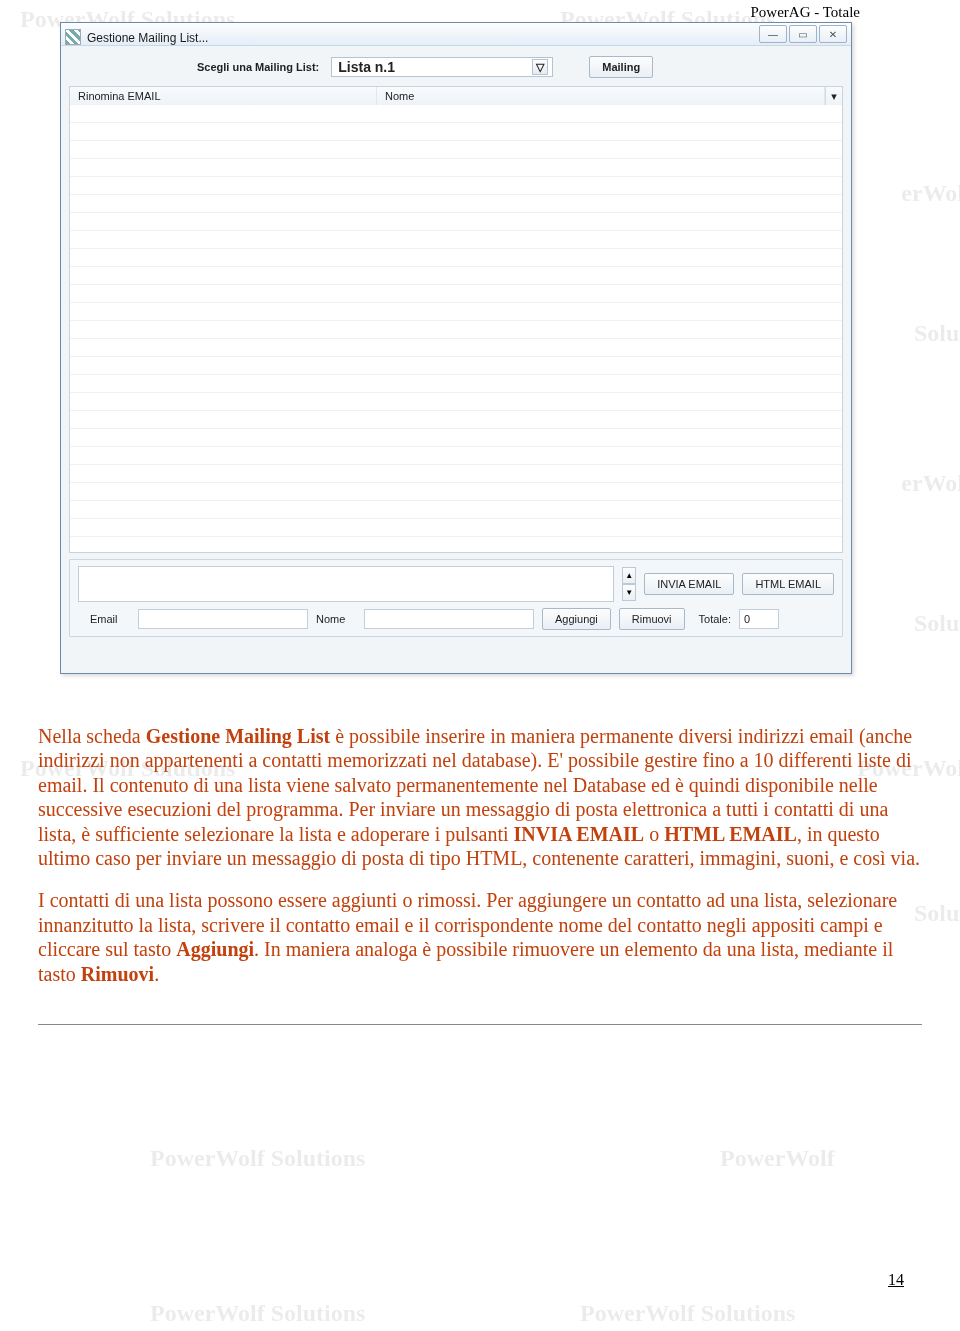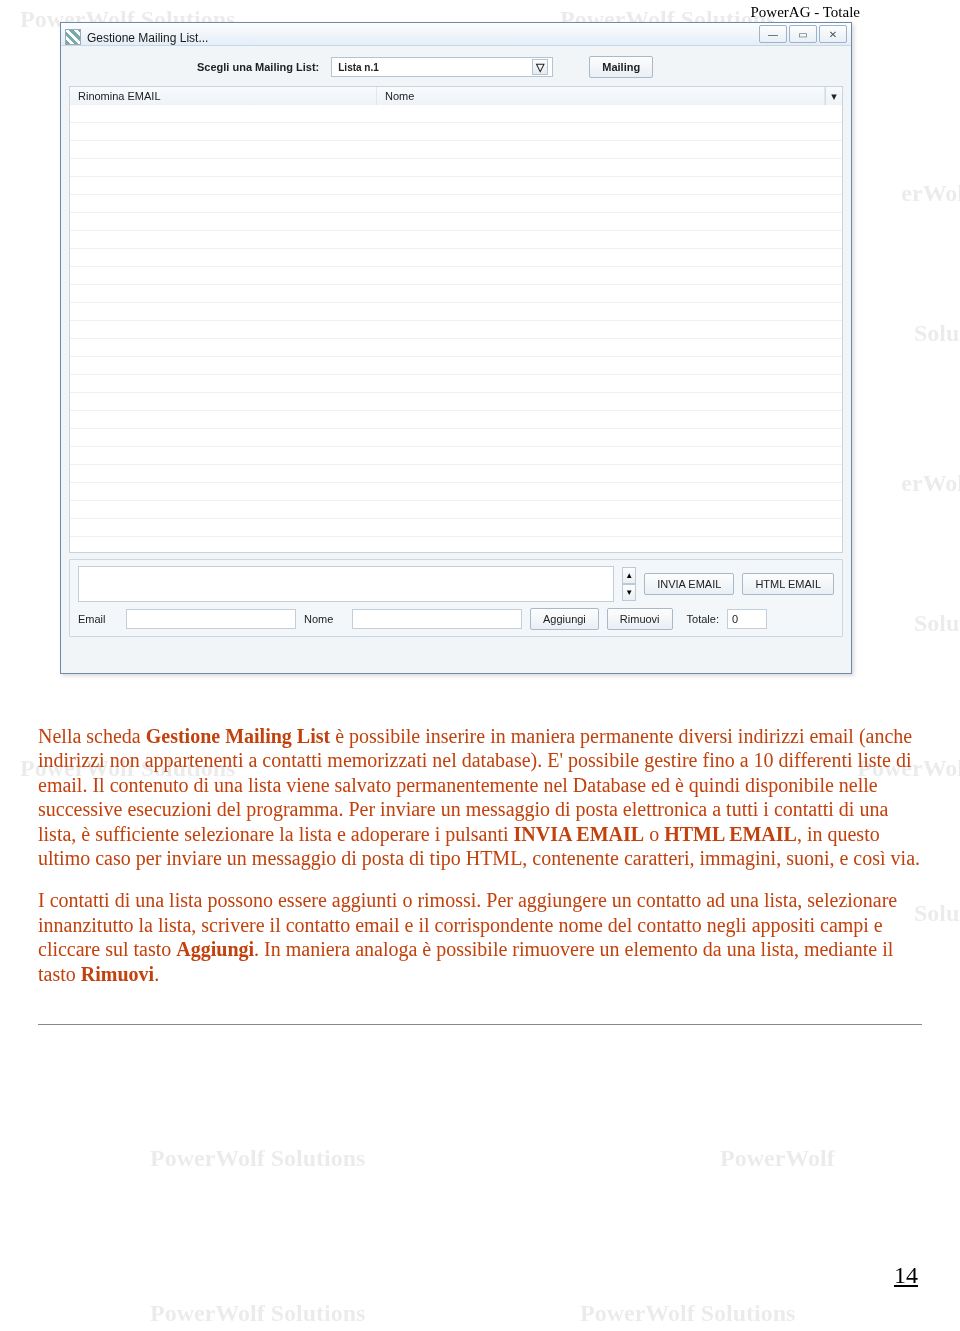--- a/index.html
+++ b/index.html
@@ -111,21 +111,21 @@
   .combo {
     flex: 0 0 210px;
     height: 18px;
     border: 1px solid #b5c4d3;
     background: #fff;
     display: flex;
     align-items: center;
     justify-content: space-between;
     padding: 0 4px 0 6px;
   }
-  .combo .cv { font-size: 10px; }
+  .combo .cv { font-size: 14px; }
   .combo .dd {
     width: 14px; height: 14px;
     border: 1px solid #b5c4d3;
     background: linear-gradient(#fdfdfd,#e6ecf2);
     display:flex;align-items:center;justify-content:center;
   }
   .btn {
     height: 20px;
     padding: 0 12px;
     border: 1px solid #a9b9c9;
@@ -176,21 +176,21 @@
     border: 1px solid #cbd6e1;
     background: #f4f7fa;
     padding: 6px 8px;
     border-radius: 1px;
   }
   .bp-row {
     display: flex;
     align-items: center;
     gap: 8px;
   }
-  .bp-row + .bp-row { margin-top: 6px; }
+  .bp-row + .bp-row { margin-top: 6px; margin-left: 12px; }
   .editor {
     flex: 1 1 auto;
     height: 34px;
     border: 1px solid #c2cfdb;
     background: #fff;
     position: relative;
   }
   .spin {
     width: 14px;
     height: 34px;
@@ -233,23 +233,23 @@
     z-index: 4;
   }
   .body-text p { margin: 0 0 18px 0; }
   .body-text hr {
     margin-top: 38px;
     border: none;
     border-top: 1px solid #888;
   }
   .pagenum {
     position: absolute;
-    right: 42px;
+    right: 56px;
     bottom: 42px;
-    font-size: 24px;
+    font-size: 16px;
     text-decoration: underline;
   }
 </style>
 </head>
 <body>
 <div class="page">
 
 <span class="wm" style="top:6px; left:20px;">PowerWolf Solutions</span>
 <span class="wm" style="top:6px; left:560px;">PowerWolf Solutions</span>
 <span class="wm" style="top:180px; right:-12px;">erWolf</span>

